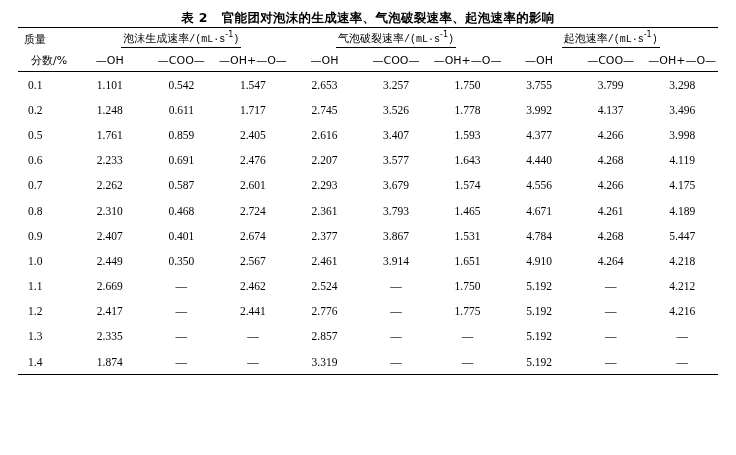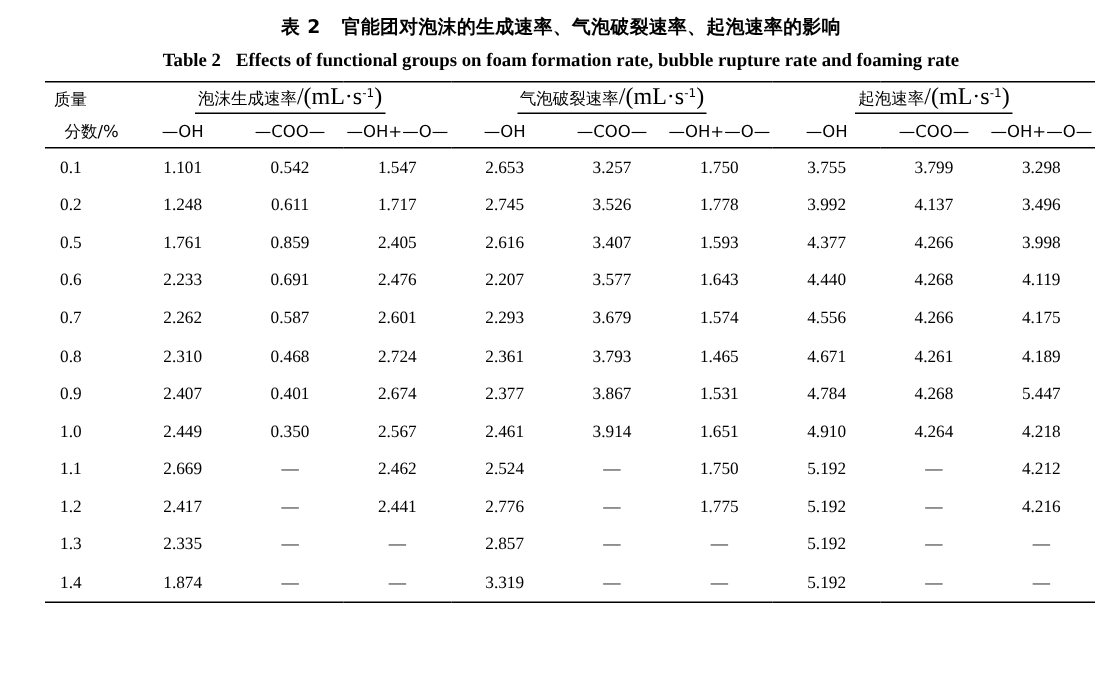--- a/index.html
+++ b/index.html
@@ -12,21 +12,21 @@
     height: 455px;
     font-family: "Liberation Serif", serif;
     color: #000000;
     overflow: hidden;
   }
   .page {
     position: relative;
     width: 736px;
     height: 455px;
     box-sizing: border-box;
-    padding: 8px 18px 0 30px;
+    padding: 8px 18px 0 18px;
   }
   .caption-cn {
     text-align: center;
     font-family: "DejaVu Sans", sans-serif;
     font-size: 12.5px;
     font-weight: bold;
     letter-spacing: 0.3px;
     margin: 2px 0 0 0;
   }
   .caption-cn .num {
@@ -98,41 +98,38 @@
   }
   .body-row td.leftcol {
     text-align: left;
     padding-left: 10px;
   }
   .sup {
     font-size: 8px;
     vertical-align: super;
   }
   .unit {
-    font-family: Liberation Serif, serif;
-    font-size: 16px;
+    font-family: Liberation Mono, monospace;
+    font-size: 10px;
   }
   .dash {
     font-family: "Liberation Serif", serif;
   }
   col.c0 { width: 56px; }
   col.cd { width: 71.5px; }
 </style>
 </head>
 <body>
 
 <div class="page">
 
   <div class="caption-cn">
     <span class="num">表 2</span><span>官能团对泡沫的生成速率、气泡破裂速率、起泡速率的影响</span>
   </div>
 
-  <div class="caption-en">
-    <span class="num">Table 2</span><span>Effects of functional groups on foam formation rate, bubble rupture rate and foaming rate</span>
-  </div>
 
   <table class="tbl">
     <colgroup>
       <col class="c0">
         <col class="cd">
         <col class="cd">
         <col class="cd">
         <col class="cd">
         <col class="cd">
         <col class="cd">

